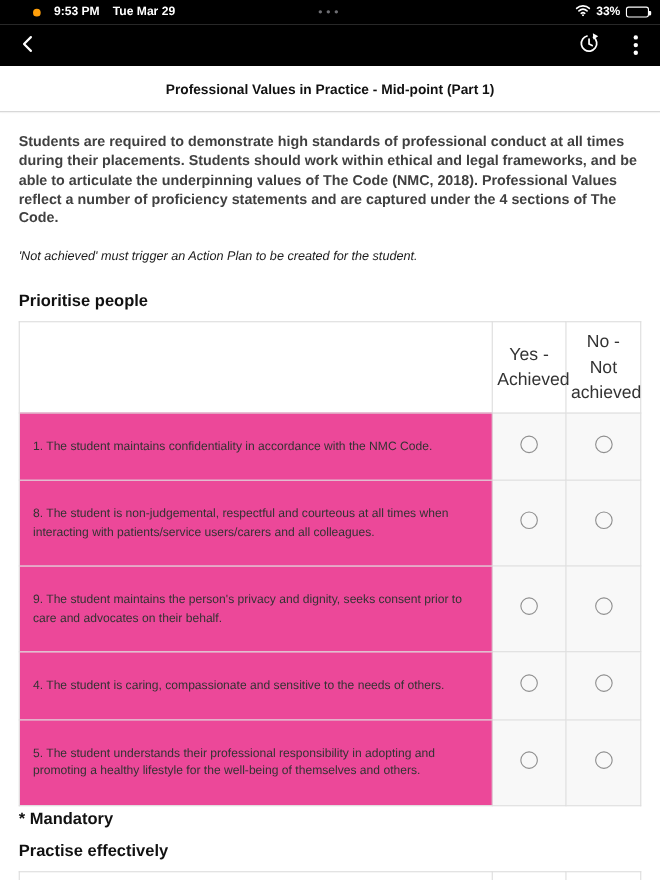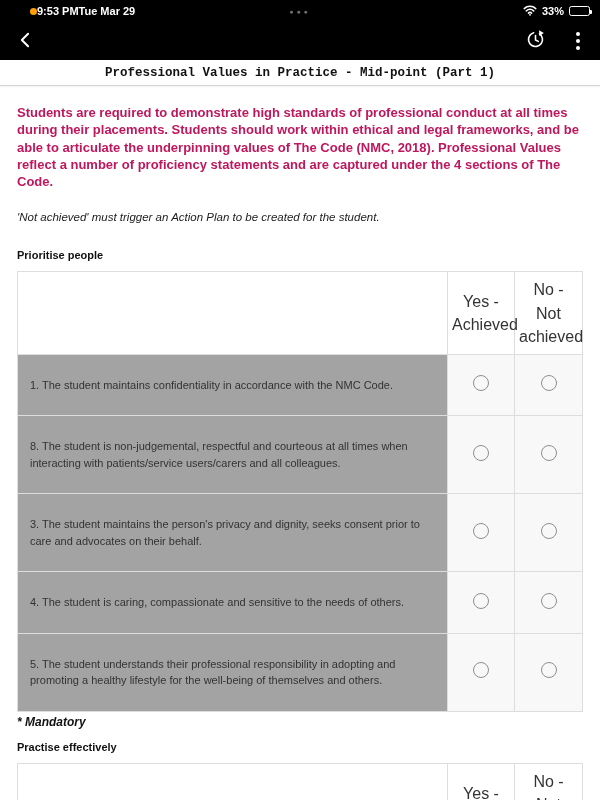--- a/index.html
+++ b/index.html
@@ -6,21 +6,21 @@
   html,body { width:600px; height:800px; overflow:hidden; }
   body { font-family:"Liberation Sans", sans-serif; background:#fff; }
   .screen { width:600px; height:800px; overflow:hidden; background:#fff; position:relative; }
 
   
   .status-bar {
     height:22px; background:#000; color:#fff;
     display:flex; align-items:center; justify-content:space-between;
     padding:0 10px; font-size:11px; font-weight:bold; position:relative;
   }
-  .sb-left { display:flex; align-items:center; gap:0;padding-left:20px; }
+  .sb-left { display:flex; align-items:center; gap:12px;padding-left:20px; }
   .rec-dot { width:7px; height:7px; border-radius:50%; background:#ff9f0a; display:inline-block; }
   .sb-center {
     position:absolute; left:50%; top:50%; transform:translate(-50%,-50%);
     color:#6e6e73; font-size:7px; letter-spacing:3px;
   }
   .sb-right { display:flex; align-items:center; gap:5px; }
   .battery { width:21px; height:10px; border:1px solid #fff; border-radius:2.5px; position:relative; padding:1px; }
   .battery .level { background:#fff; height:100%; width:100%; border-radius:1px; }
   .battery:after { content:""; position:absolute; right:-3px; top:2.5px; width:2px; height:4px; background:#fff; border-radius:0 1px 1px 0; }
 
@@ -29,51 +29,51 @@
     height:38px; background:#000; display:flex; align-items:center;
     justify-content:space-between; padding:0 14px;
   }
   .nav-right { display:flex; align-items:center; gap:22px; }
   .icon-btn { background:none; border:none; cursor:pointer; display:flex; align-items:center; padding:2px; }
   .kebab { display:flex; flex-direction:column; gap:3px; padding:2px 6px; }
   .kebab i { width:4px; height:4px; border-radius:50%; background:#fff; display:block; }
 
   
   .title-bar {
-    height:26px; background:#fff; border-bottom:1px solid #d4d4d4;
+    height:42px; background:#fff; border-bottom:1px solid #d4d4d4;
     display:flex; align-items:center; justify-content:center;
-    box-shadow:0 1px 2px rgba(0,0,0,.06); position:relative; z-index:2;font-family:Liberation Mono, monospace;
+    box-shadow:0 1px 2px rgba(0,0,0,.06); position:relative; z-index:2;
   }
   .title-bar h1 { font-size:12.5px; font-weight:bold; color:#111; }
 
   
   .content { padding:18px 17px 0 17px; }
-  .intro { font-weight:bold; font-size:13px; line-height:1.33; color:#be185d; }
+  .intro { font-weight:bold; font-size:13px; line-height:1.33; color:#404040; }
   .note { font-style:italic; font-size:11.5px; color:#1c1c1c; margin-top:21px; }
 
-  .section-title { font-weight:bold; font-size:11px; color:#111; margin-top:26px; margin-bottom:10px; }
+  .section-title { font-weight:bold; font-size:15px; color:#111; margin-top:26px; margin-bottom:10px; }
   .section-title.second { margin-top:12px; }
 
   table { width:100%; border-collapse:collapse; background:#fff; table-layout:fixed; }
   th, td { border:1px solid #ddd; }
   th {
     font-weight:normal; font-size:16px; color:#333; background:#fff;
     text-align:center; vertical-align:middle; height:58px; padding:6px 4px; line-height:1.45;
   }
   td.q {
-    font-size:11px; color:#333; background:#a3a3a3;
+    font-size:11px; color:#333; background:#ec4899;
     padding:22px 12px; line-height:1.5; vertical-align:middle;
   }
   td.r { background:#f8f8f8; text-align:center; vertical-align:middle; }
   .radio {
     display:inline-block; width:16px; height:16px;
     border:1.5px solid #8f8f8f; border-radius:50%;
     background:transparent; cursor:pointer;
   }
-  .mandatory { font-style:italic; font-weight:bold; font-size:12px; color:#111; margin-top:3px; }
+  .mandatory { font-weight:bold; font-size:15px; color:#111; margin-top:3px; }
 </style>
 </head>
 <body>
 
 <div class="screen">
 
   <div class="status-bar">
     <div class="sb-left">
       <span class="rec-dot"></span>
       <span>9:53 PM</span>
@@ -148,21 +148,21 @@
             <td class="q">1. The student maintains confidentiality in accordance with the NMC Code.</td>
             <td class="r"><span class="radio"></span></td>
             <td class="r"><span class="radio"></span></td>
           </tr>
           <tr>
             <td class="q">8. The student is non-judgemental, respectful and courteous at all times when interacting with patients/service users/carers and all colleagues.</td>
             <td class="r"><span class="radio"></span></td>
             <td class="r"><span class="radio"></span></td>
           </tr>
           <tr>
-            <td class="q">3. The student maintains the person's privacy and dignity, seeks consent prior to care and advocates on their behalf.</td>
+            <td class="q">9. The student maintains the person's privacy and dignity, seeks consent prior to care and advocates on their behalf.</td>
             <td class="r"><span class="radio"></span></td>
             <td class="r"><span class="radio"></span></td>
           </tr>
           <tr>
             <td class="q">4. The student is caring, compassionate and sensitive to the needs of others.</td>
             <td class="r"><span class="radio"></span></td>
             <td class="r"><span class="radio"></span></td>
           </tr>
           <tr>
             <td class="q">5. The student understands their professional responsibility in adopting and promoting a healthy lifestyle for the well-being of themselves and others.</td>

